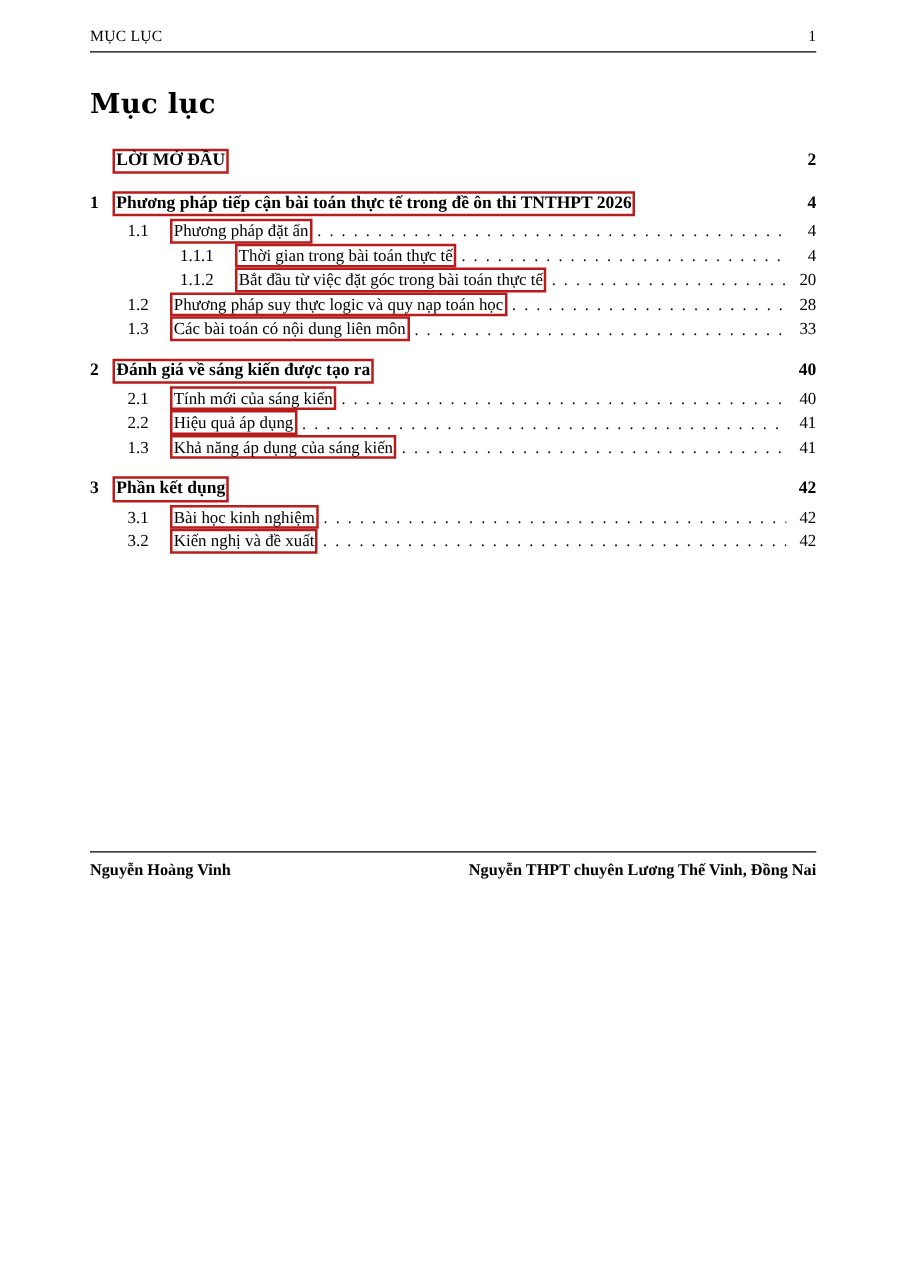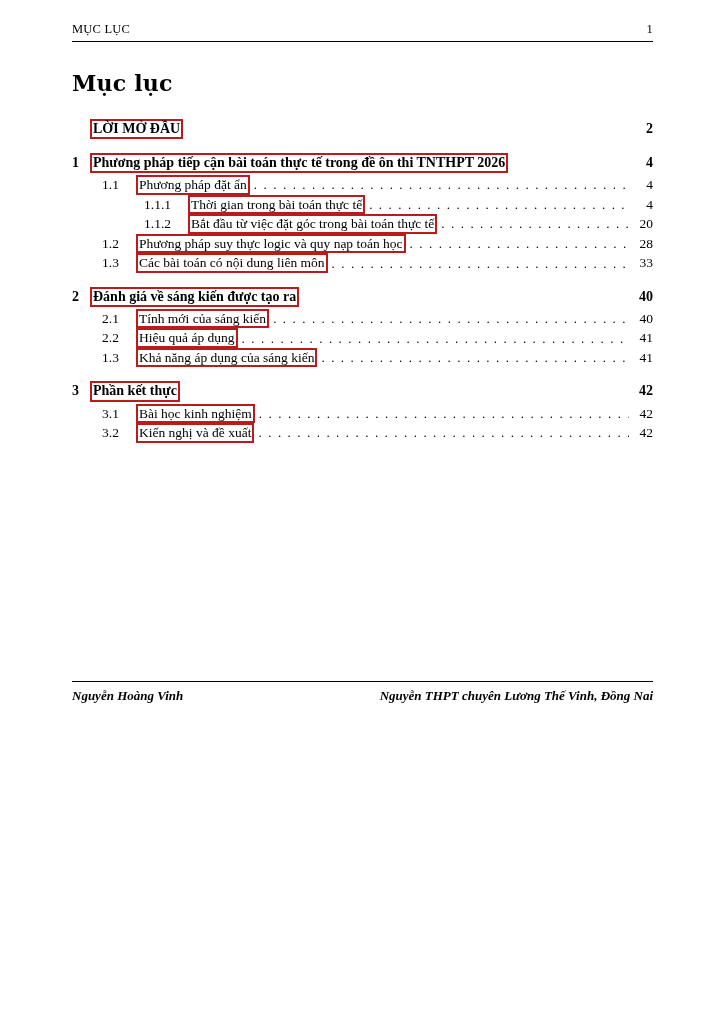--- a/index.html
+++ b/index.html
@@ -113,21 +113,20 @@
   }
   .footer-rule {
     border-top: 1px solid #000;
     margin-bottom: 6px;
   }
   .footer {
     display: flex;
     justify-content: space-between;
     align-items: baseline;
     font-size: 13px;
-    font-style: italic;
     font-weight: bold;
     font-family: "Liberation Serif", serif;
   }
   .footer .right { }
 </style>
 </head>
 <body>
 
 <div class="page">
 
@@ -201,21 +200,21 @@
         <span class="page-no">41</span>
       </div>
       <div class="row l1 indent-1">
         <span class="num">1.3</span>
         <span class="label boxed">Khả năng áp dụng của sáng kiến</span>
         <span class="dots">. . . . . . . . . . . . . . . . . . . . . . . . . . . . . . . . . . . . . . . . . . . . . . . . . . . . . . . . . . . . . . . . . . . . . . . . . . . . . . . . . . . . . . . . . . . . . . . . . . . . . . . . . . . . . . . . . . . . . . . </span>
         <span class="page-no">41</span>
       </div>
       <div class="row l0">
         <span class="num">3</span>
-        <span class="label boxed">Phần kết thực</span>
+        <span class="label boxed">Phần kết dụng</span>
         <span class="spacer"></span>
         <span class="page-no">42</span>
       </div>
       <div class="row l1 indent-1">
         <span class="num">3.1</span>
         <span class="label boxed">Bài học kinh nghiệm</span>
         <span class="dots">. . . . . . . . . . . . . . . . . . . . . . . . . . . . . . . . . . . . . . . . . . . . . . . . . . . . . . . . . . . . . . . . . . . . . . . . . . . . . . . . . . . . . . . . . . . . . . . . . . . . . . . . . . . . . . . . . . . . . . . </span>
         <span class="page-no">42</span>
       </div>
       <div class="row l1 indent-1">

